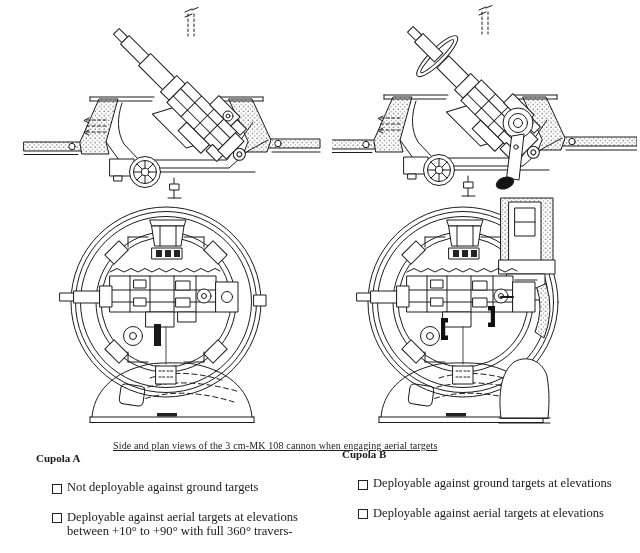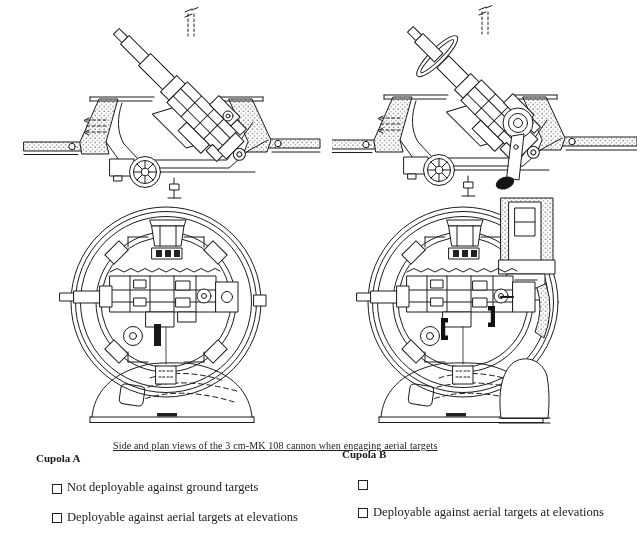--- a/index.html
+++ b/index.html
@@ -347,29 +347,31 @@
   <div class="item">
     <span class="cb"></span>
     <div class="lines">
       <div class="ln">Not deployable against ground targets</div>
     </div>
   </div>
   <div class="item">
     <span class="cb"></span>
     <div class="lines">
       <div class="ln">Deployable against aerial targets at elevations</div>
+      <div class="ln">between +10° to +90° with full 360° travers-</div>
     </div>
   </div>
 </section>
 
 <section class="col col-b">
   <h3>Cupola B</h3>
   <div class="item">
     <span class="cb"></span>
     <div class="lines">
+      <div class="ln">Deployable against ground targets at elevations</div>
     </div>
   </div>
   <div class="item">
     <span class="cb"></span>
     <div class="lines">
       <div class="ln">Deployable against aerial targets at elevations</div>
     </div>
   </div>
 </section>
 

